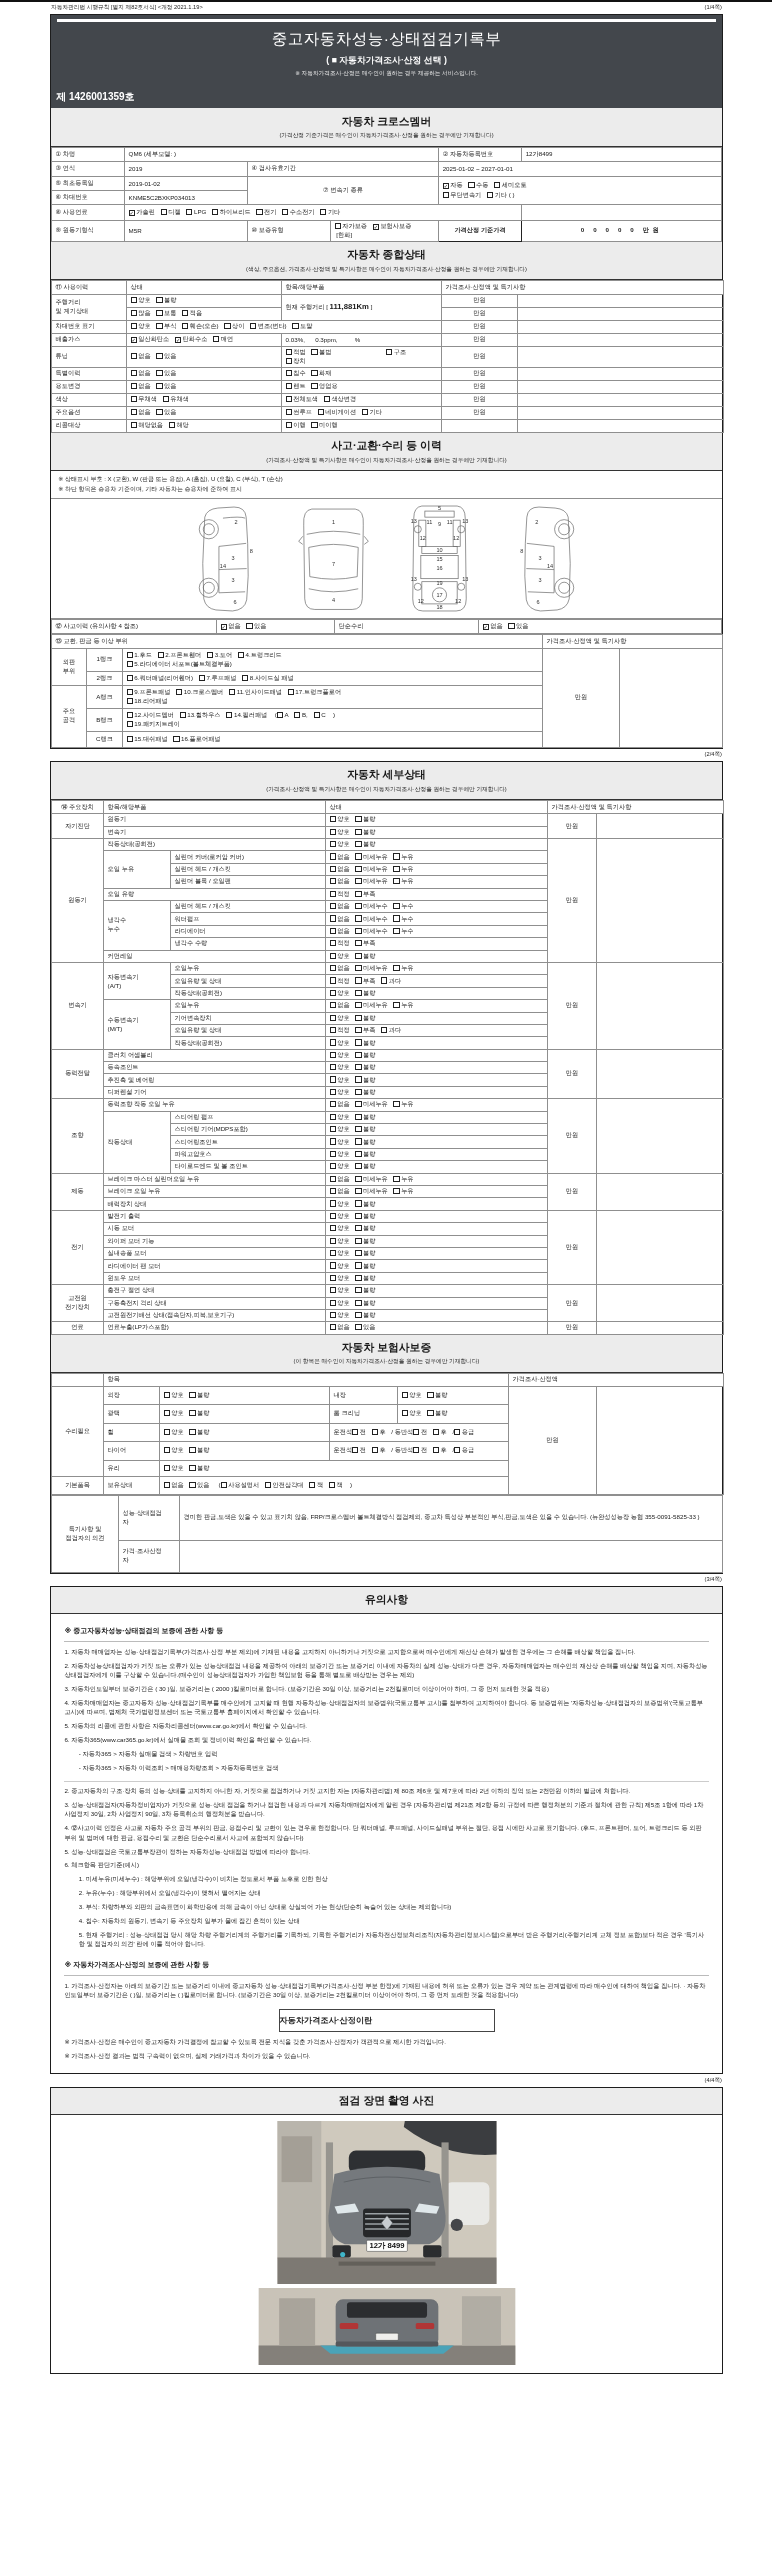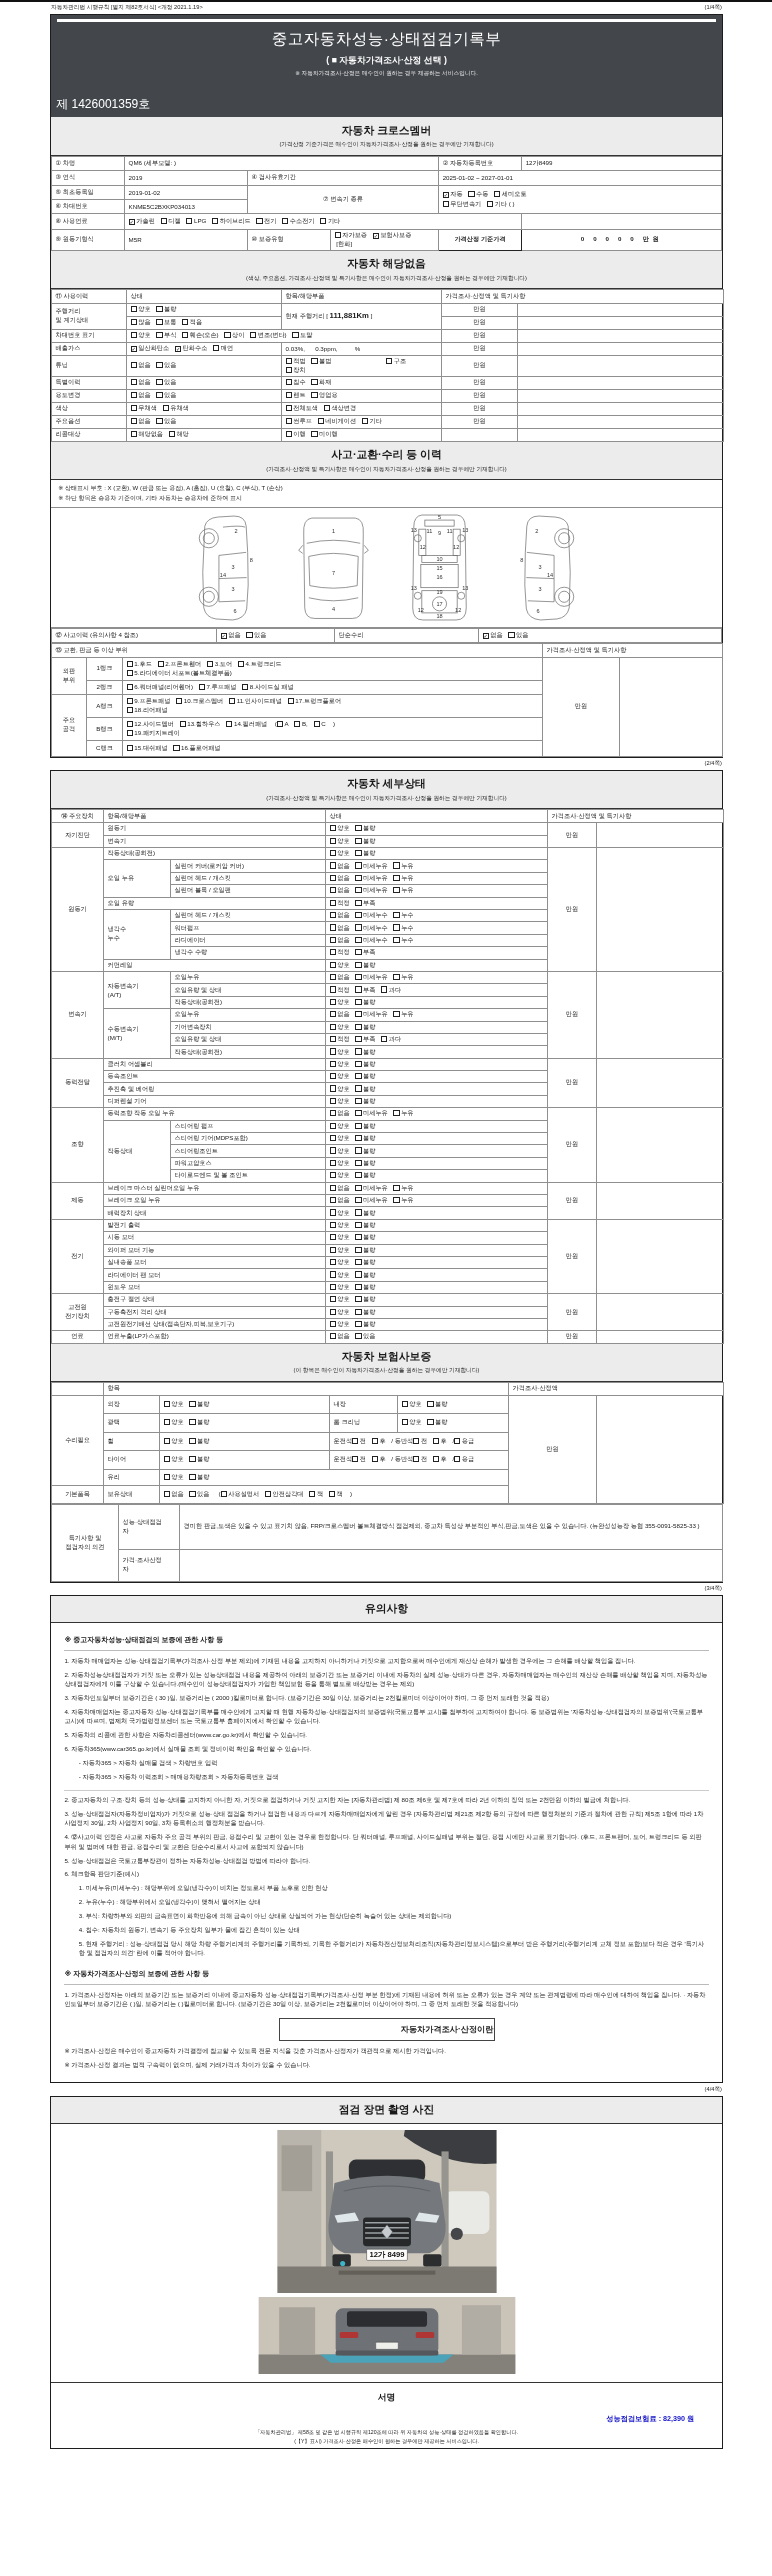--- a/index.html
+++ b/index.html
@@ -8,21 +8,21 @@
   .page{width:673px;margin:0 0 0 50px;padding-top:3.1px}
   .ruleline{display:flex;justify-content:space-between;font-size:5.7px;color:#222;padding:1px 1px 2.1px 1px}
   .pmark{font-size:5.7px;text-align:right;padding:2.1px 1px;color:#222}
   .blk{border:1px solid #1d1d1d;background:#fff}
   
   .dk{background:#43474c;color:#fff;padding:3.1px 5.2px 4.1px 5.2px}
   .dk .wline{height:2.6px;background:#fff;margin:1px 1px 7.2px 1px}
   .dk h1{font-size:15.5px;text-align:center;font-weight:normal;letter-spacing:0.5px}
   .dk .sub1{font-size:8.8px;text-align:center;margin-top:4.6px;font-weight:bold}
   .dk .sub2{font-size:5.7px;text-align:center;margin-top:3.6px;color:#eee}
-  .dk .docno{font-size:12px;font-weight:normal;margin-top:18px;text-align:left}
+  .dk .docno{font-size:10px;font-weight:bold;margin-top:12px;text-align:left}
   
   .sech{background:#ececec;border-bottom:0.8px solid #333;text-align:center;padding:6.2px 0 5.7px 0}
   .sech .t{font-size:10.8px;font-weight:bold}
   .sech .s{font-size:5.7px;margin-top:3.6px;color:#222}
   table{border-collapse:collapse;width:100%;table-layout:fixed}
   td{border:0.5px solid #8f8f8f;font-size:6.2px;padding:1px 3.6px;vertical-align:middle;word-break:keep-all}
   .lab{background:#fff}
   .ctr{text-align:center}
   .mw{text-align:center}
   
@@ -34,21 +34,21 @@
   
   .diagwrap{display:flex;justify-content:center;gap:29px;padding:4.1px 0;border-bottom:0.5px solid #8f8f8f}
   .diagwrap svg{display:block}
   .dg{stroke:#6a6a6a;fill:none;stroke-width:1.4}
   .dgt{font-size:11px;fill:#333;text-anchor:middle}
   
   .ntc{padding:5.2px 13.4px 8.2px 13.4px}
   .nh{font-size:7px;font-weight:bold;padding:7.2px 0 5.2px 0;border-bottom:0.5px solid #bbb;margin-bottom:3.1px}
   .np{font-size:6.2px;line-height:1.5;margin:4.6px 0;color:#222}
   .np.i1{margin-left:14.4px}
-  .nbox{border:0.8px solid #444;width:216px;margin:9.3px auto 5.2px auto;text-align:right;font-size:8.2px;font-weight:bold;padding:5.2px 0}
+  .nbox{border:0.8px solid #444;width:216px;margin:9.3px auto 5.2px auto;text-align:left;font-size:8.2px;font-weight:bold;padding:5.2px 0}
   
   .photos{padding:6.2px 0 4.1px 0;text-align:center}
   .photos svg{display:block;margin:0 auto 4.1px auto}
   
   .sign{border-top:0.8px solid #333;padding:5.2px 9.3px 3.1px 9.3px}
   .sign .t{font-size:8.8px;font-weight:bold;text-align:center;padding:4.1px 0 9.3px 0}
   .fee{color:#1414c8;font-size:7.2px;font-weight:bold;text-align:right;padding-right:18.5px}
   .foot{font-size:5.2px;text-align:center;color:#222;margin-top:5.2px;line-height:1.5}
   .hv{border:1px solid #222;font-weight:bold}
   .zero{letter-spacing:3.6px;font-weight:bold}
@@ -128,21 +128,21 @@
         <td>M5R</td>
         <td class="lab">⑩ 보증유형</td>
         <td><span class="cbi"><span class="cb"></span><span class="cbl">자가보증</span></span><span class="cbi"><span class="cb on">✓</span><span class="cbl">보험사보증</span></span><span class="xt"> [한화]</span></td>
         <td class="hv ctr">가격산정 기준가격</td>
         <td class="zero ctr">0 0 0 0 0 만원</td>
       </tr>
     </tbody>
       </table>
 
     <div class="sech">
-      <div class="t">자동차 해당없음</div>
+      <div class="t">자동차 종합상태</div>
       <div class="s">(색상, 주요옵션, 가격조사·산정액 및 특기사항은 매수인이 자동차가격조사·산정을 원하는 경우에만 기재합니다)</div>
     </div>
 
     <table>
       <colgroup>
           <col style="width:75px">
           <col style="width:155px">
           <col style="width:160px">
           <col style="width:76px">
           <col style="width:206px">
@@ -777,21 +777,15 @@
         <rect x="396" y="16" width="76" height="96" fill="#b1ada4"></rect>
         <path d="M120,112 L380,112 L360,128 L140,128 Z" fill="#4aa3b8"></path>
         <rect x="150" y="22" width="200" height="92" rx="14" fill="#6e7276"></rect>
         <rect x="172" y="28" width="156" height="30" rx="6" fill="#2b2d30"></rect>
         <rect x="158" y="68" width="36" height="12" rx="3" fill="#b03636"></rect>
         <rect x="306" y="68" width="36" height="12" rx="3" fill="#b03636"></rect>
         <rect x="228" y="88" width="44" height="14" rx="2" fill="#efefec" stroke="#444"></rect>
         <rect x="150" y="104" width="200" height="10" rx="3" fill="#55585c"></rect>
       </svg>
     </div>
-    <div class="sign">
-      <div class="t">서명</div>
-      <div class="fee">성능점검보험료 : 82,390 원</div>
-      <div class="foot">「자동차관리법」 제58조 및 같은 법 시행규칙 제120조에 따라 위 자동차의 성능·상태를 점검하였음을 확인합니다.</div>
-      <div class="foot" style="margin-top:1px">(【Y】표시) 가격조사·산정은 매수인이 원하는 경우에만 제공하는 서비스입니다.</div>
-    </div>
   </div>
 </div>
 
 
 </body></html>

